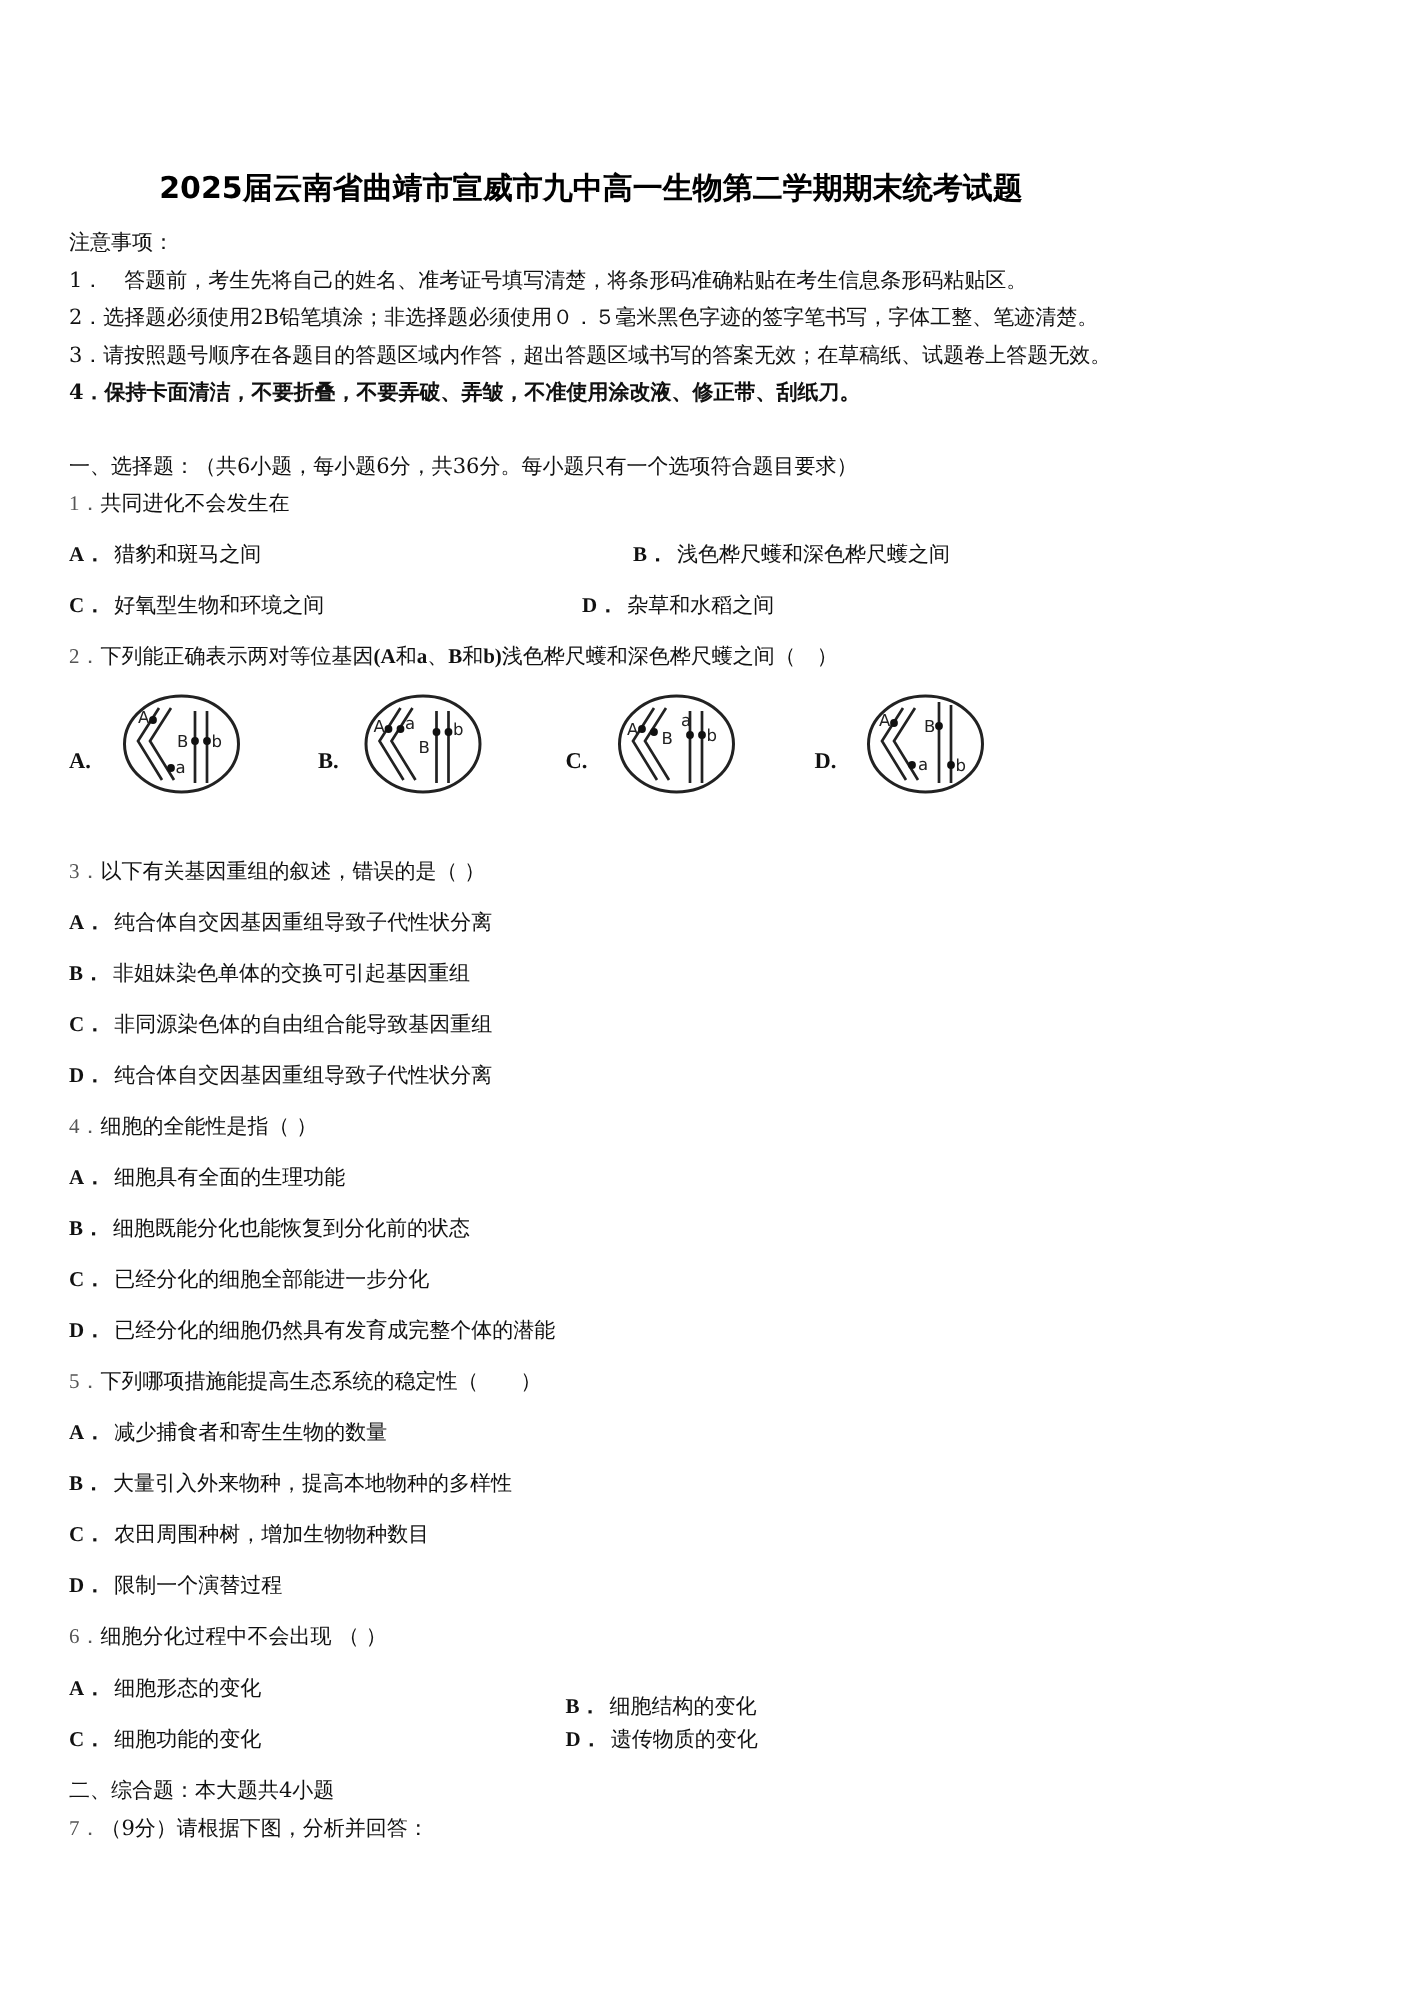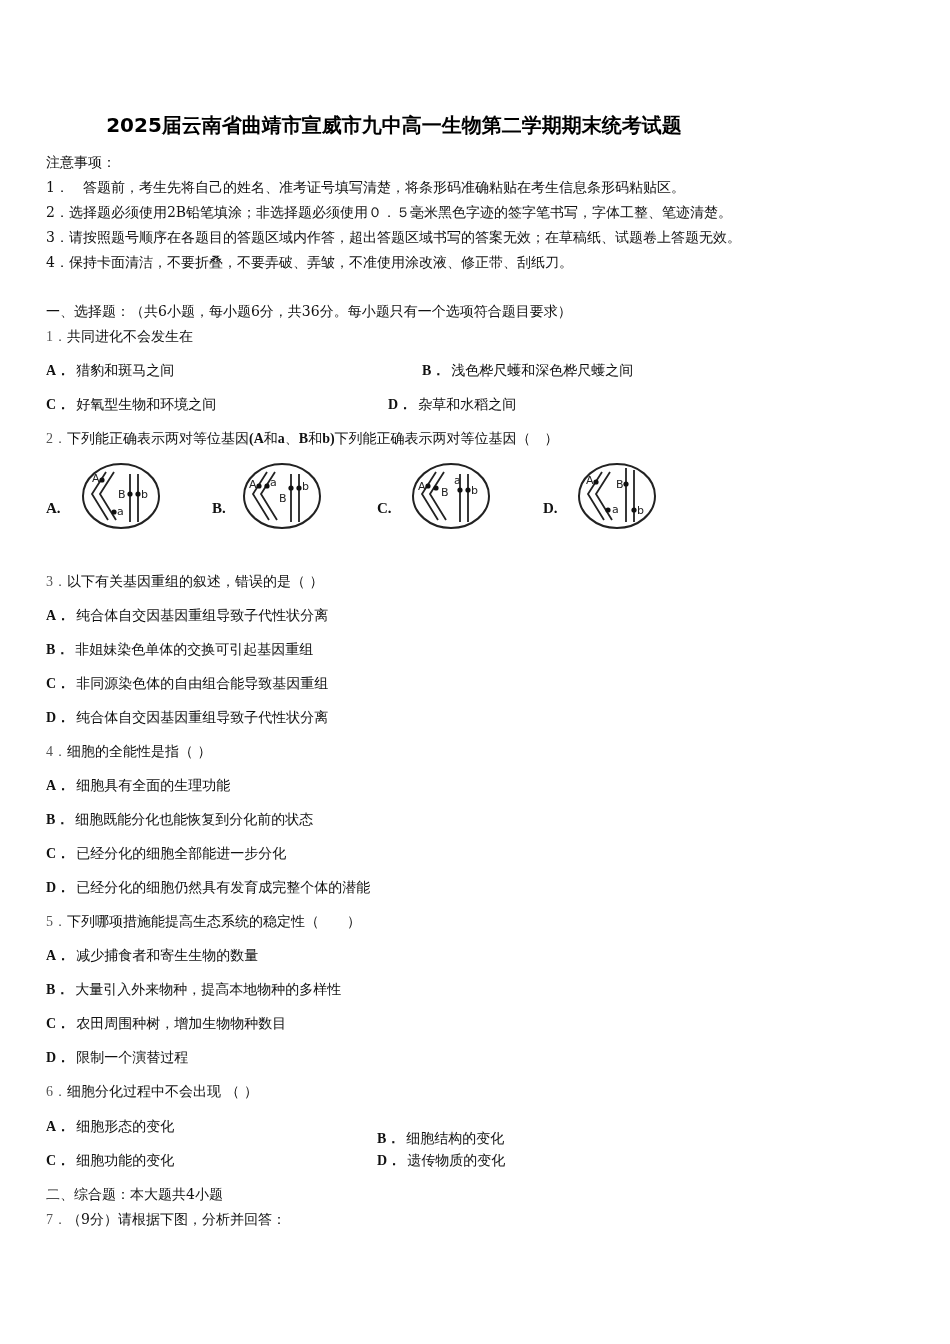--- a/index.html
+++ b/index.html
@@ -29,42 +29,42 @@
   </style>
 </head>
 <body>
 
 <div class="title">2025届云南省曲靖市宣威市九中高一生物第二学期期末统考试题</div>
 
 <div class="line" style="top:152px;">注意事项：</div>
 <div class="line" style="top:177px;">1．　答题前，考生先将自己的姓名、准考证号填写清楚，将条形码准确粘贴在考生信息条形码粘贴区。</div>
 <div class="line" style="top:202px;">2．选择题必须使用2B铅笔填涂；非选择题必须使用０．５毫米黑色字迹的签字笔书写，字体工整、笔迹清楚。</div>
 <div class="line" style="top:227px;">3．请按照题号顺序在各题目的答题区域内作答，超出答题区域书写的答案无效；在草稿纸、试题卷上答题无效。</div>
-<div class="line" style="top:252px;">4．保持卡面清洁，不要折叠，不要弄破、弄皱，不准使用涂改液、修正带、刮纸刀。</div>
+<div class="line" style="top:252px;font-weight:bold;">4．保持卡面清洁，不要折叠，不要弄破、弄皱，不准使用涂改液、修正带、刮纸刀。</div>
 
 <div class="line" style="top:301px;">一、选择题：（共6小题，每小题6分，共36分。每小题只有一个选项符合题目要求）</div>
 
 <div class="line" style="top:326px;">
   <span class="num">1．</span><span>共同进化不会发生在</span>
 </div>
 <div class="line" style="top:360px;">
   <span class="opt-letter">A．</span><span>猎豹和斑马之间</span>
 </div>
 <div class="line opt-right" style="top:360px;margin-left:45px;">
   <span class="opt-letter">B．</span><span>浅色桦尺蠖和深色桦尺蠖之间</span>
 </div>
 <div class="line" style="top:394px;">
   <span class="opt-letter">C．</span><span>好氧型生物和环境之间</span>
 </div>
 <div class="line opt-right" style="top:394px;margin-left:11px;">
   <span class="opt-letter">D．</span><span>杂草和水稻之间</span>
 </div>
 
 <div class="line" style="top:428px;">
-  <span class="num">2．</span><span>下列能正确表示两对等位基因</span><span class="b">(A</span><span>和</span><span class="b">a</span><span>、</span><span class="b">B</span><span>和</span><span class="b">b)</span><span>下列能正确表示两对等位基因（　）</span>
+  <span class="num">2．</span><span>下列能正确表示两对等位基因</span><span class="b">(A</span><span>和</span><span class="b">a</span><span>、</span><span class="b">B</span><span>和</span><span class="b">b)</span><span>浅色桦尺蠖和深色桦尺蠖之间（　）</span>
 </div>
 
 <div class="fig-label" style="left:46px;">A.</div>
 <svg class="fig" style="left:80px;" viewBox="0 0 82 72">
   <ellipse cx="41" cy="36" rx="38" ry="32" fill="none" stroke="#222" stroke-width="2"></ellipse>
   <polyline points="26,12 12,34 28,60" fill="none" stroke="#222" stroke-width="1.8"></polyline>
   <polyline points="34,12 20,34 36,60" fill="none" stroke="#222" stroke-width="1.8"></polyline>
   <line x1="50" y1="14" x2="50" y2="62" stroke="#222" stroke-width="1.8"></line>
   <line x1="58" y1="14" x2="58" y2="62" stroke="#222" stroke-width="1.8"></line>
   <circle cx="22" cy="20" r="2.6" fill="#111"></circle>

